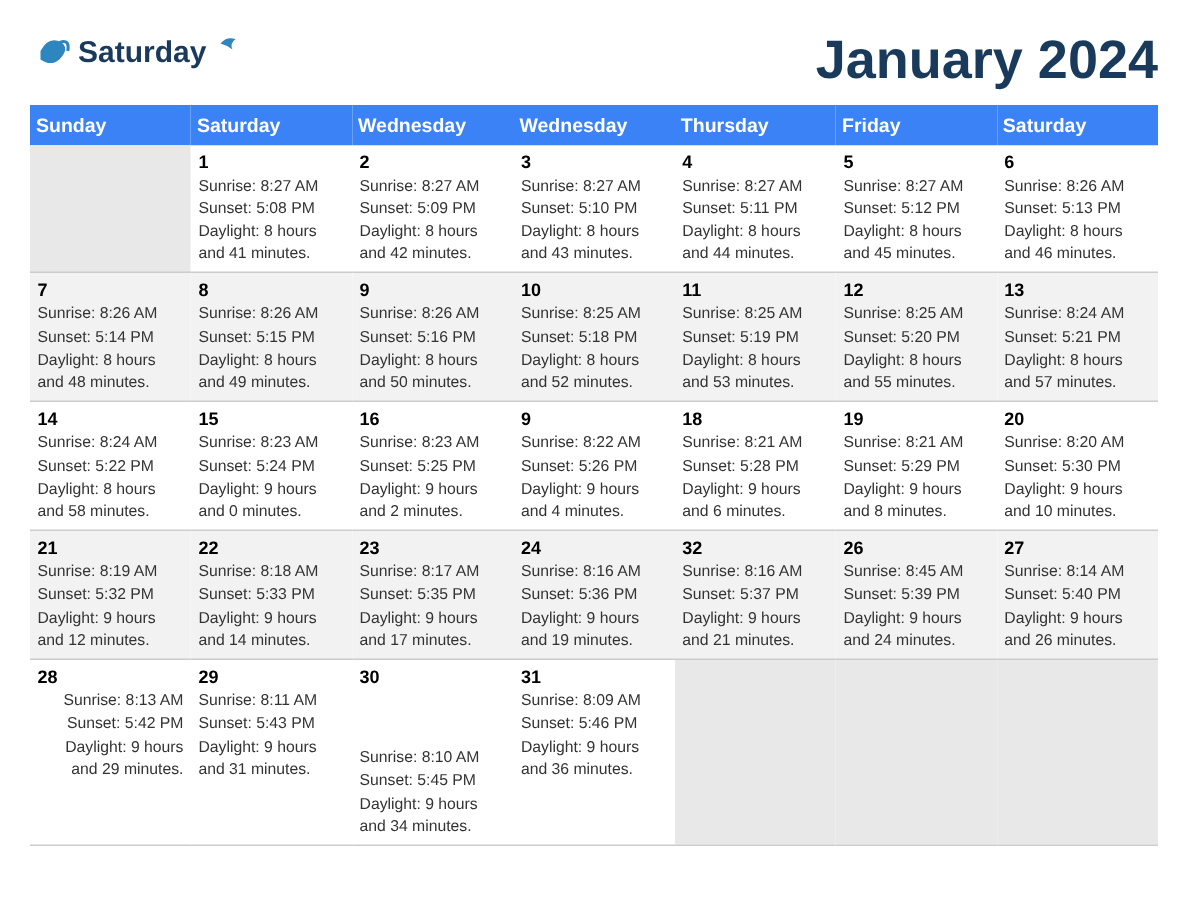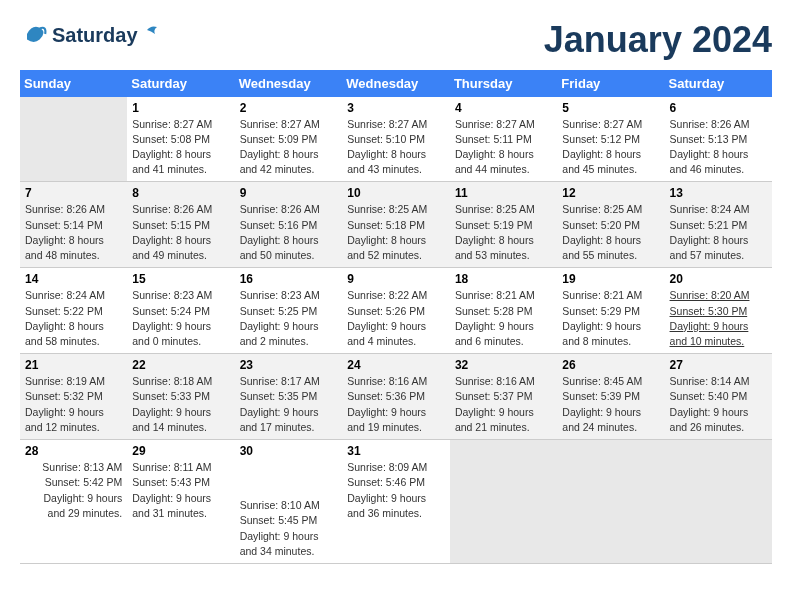--- a/index.html
+++ b/index.html
@@ -251,21 +251,21 @@
         </td>
         <td>
           <span class="day-num">19</span>
           <div class="day-info" style="white-space: pre-line;">Sunrise: 8:21 AM
 Sunset: 5:29 PM
 Daylight: 9 hours
 and 8 minutes.</div>
         </td>
         <td>
           <span class="day-num">20</span>
-          <div class="day-info" style="white-space: pre-line; text-decoration: underline;">Sunrise: 8:20 AM
+          <div class="day-info" style="white-space: pre-line;">Sunrise: 8:20 AM
 Sunset: 5:30 PM
 Daylight: 9 hours
 and 10 minutes.</div>
         </td>
       </tr>
       <tr>
         <td>
           <span class="day-num">21</span>
           <div class="day-info" style="white-space: pre-line;">Sunrise: 8:19 AM
 Sunset: 5:32 PM

